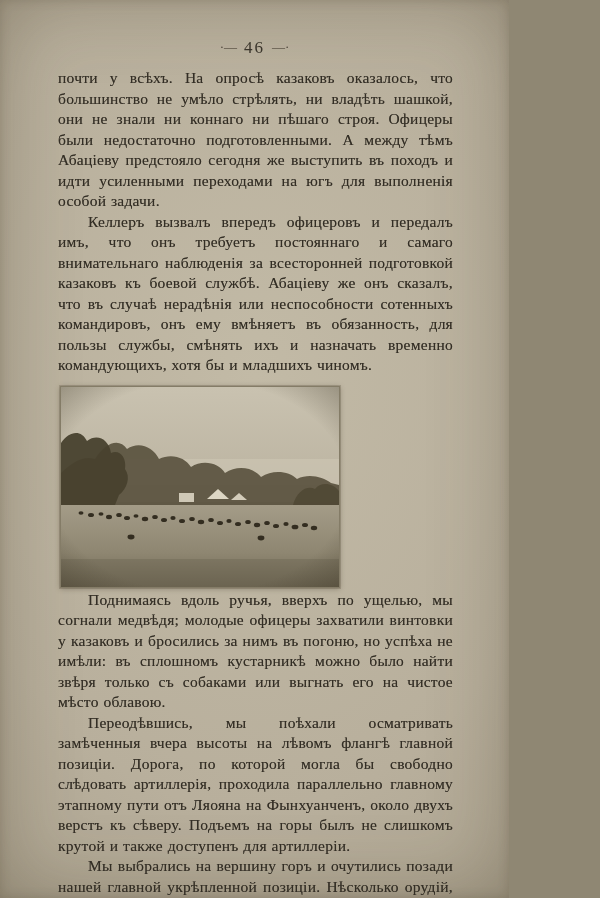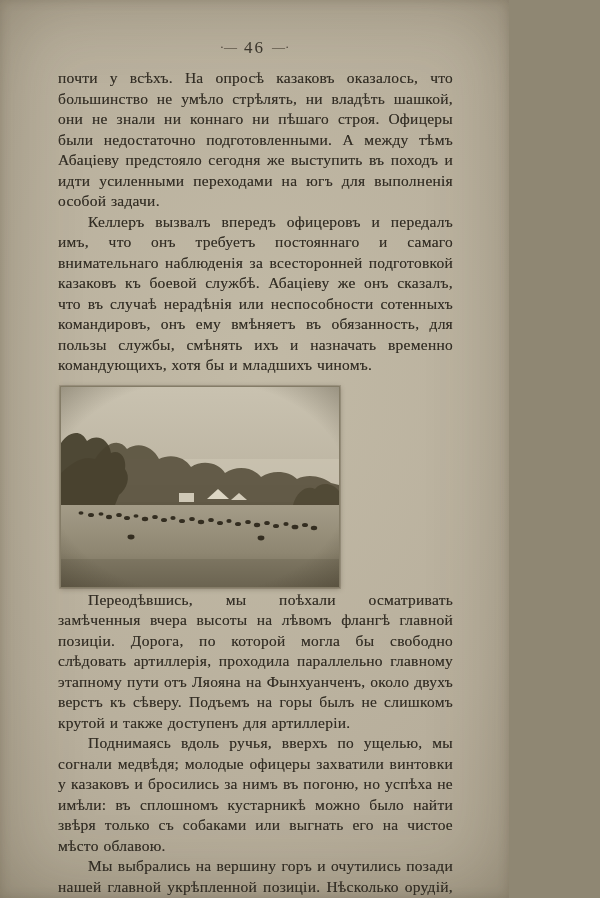--- a/index.html
+++ b/index.html
@@ -143,20 +143,20 @@
             <ellipse cx="70" cy="150" rx="3.5" ry="2.4"></ellipse>
             <ellipse cx="200" cy="151" rx="3.4" ry="2.4"></ellipse>
           </g>
 
           <rect x="0" y="172" width="278" height="28" fill="#645c4a" opacity="0.32"></rect>
           <rect x="0" y="0" width="278" height="200" fill="url(#vig)"></rect>
         </svg>
       </div>
     </figure>
 
+    <p>Поднимаясь вдоль ручья, вверхъ по ущелью, мы согнали медвѣдя; молодые офицеры захватили винтовки у казаковъ и бросились за нимъ въ погоню, но успѣха не имѣли: въ сплошномъ кустарникѣ можно было найти звѣря только съ собаками или выгнать его на чистое мѣсто облавою.</p>
+
     <p>Переодѣвшись, мы поѣхали осматривать замѣченныя вчера высоты на лѣвомъ флангѣ главной позиціи. Дорога, по которой могла бы свободно слѣдовать артиллерія, проходила параллельно главному этапному пути отъ Ляояна на Фынхуанченъ, около двухъ верстъ къ сѣверу. Подъемъ на горы былъ не слишкомъ крутой и также доступенъ для артиллеріи.</p>
-
-    <p>Поднимаясь вдоль ручья, вверхъ по ущелью, мы согнали медвѣдя; молодые офицеры захватили винтовки у казаковъ и бросились за нимъ въ погоню, но успѣха не имѣли: въ сплошномъ кустарникѣ можно было найти звѣря только съ собаками или выгнать его на чистое мѣсто облавою.</p>
 
     <p>Мы выбрались на вершину горъ и очутились позади нашей главной укрѣпленной позиціи. Нѣсколько орудій, поставленныхъ въ этомъ мѣстѣ непріятелемъ, могли бы сбить наши батареи съ тыла и обстрѣливать путь отступленія.</p>
 
   </div>
 </div>
 
 </body></html>

